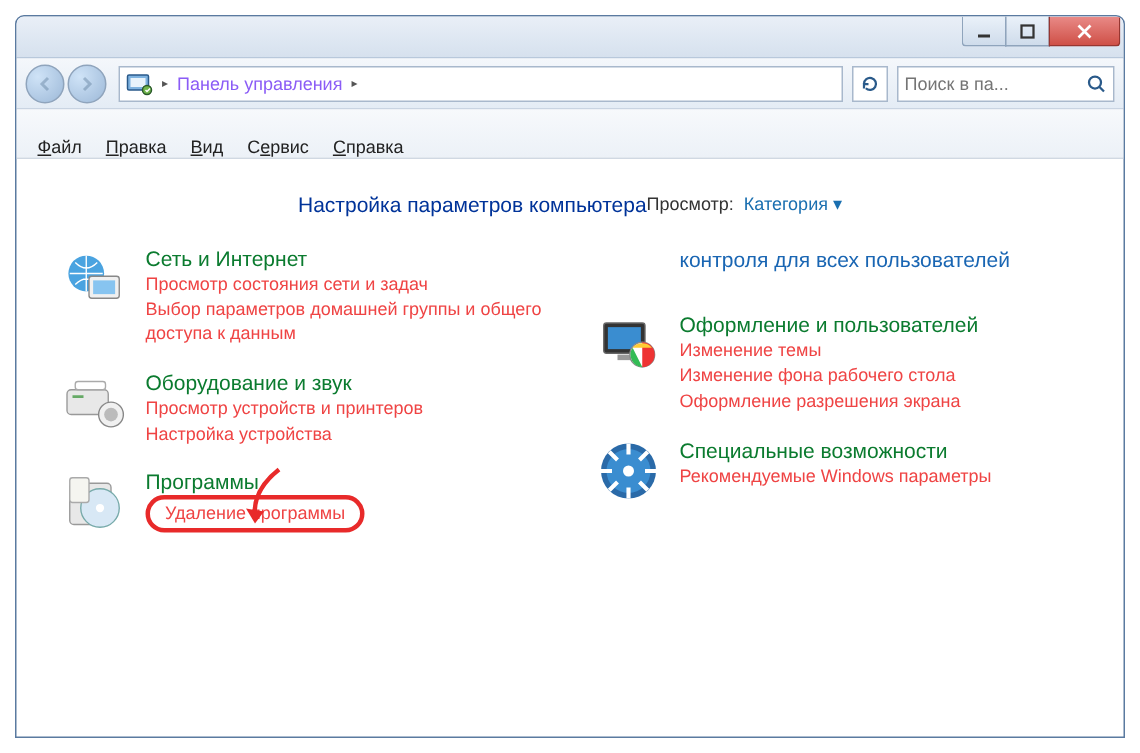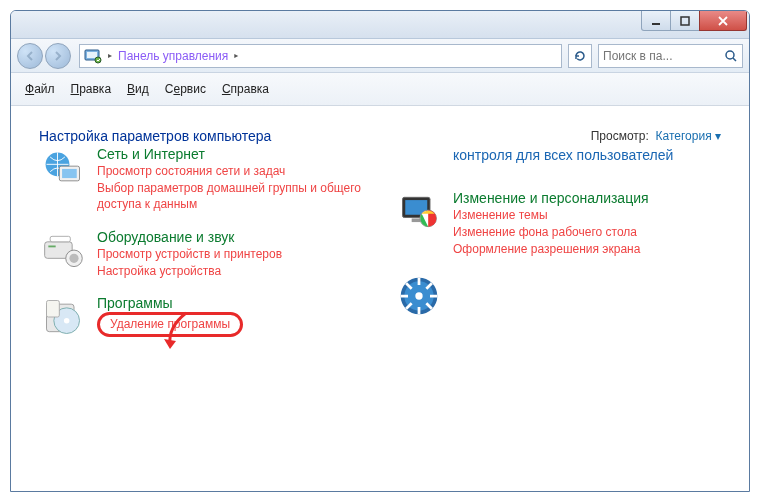--- a/index.html
+++ b/index.html
@@ -16,25 +16,25 @@
 .nav-arrows{display:flex}
 .nav-btn{width:26px;height:26px;border-radius:50%;background:radial-gradient(circle at 30% 30%,#cfe3f7,#9db9d8);border:1px solid #8fa4bc;display:flex;align-items:center;justify-content:center;margin-right:2px}
 .nav-btn svg{opacity:.35}
 .addr{flex:1;height:24px;background:#fff;border:1px solid #a8b8cc;display:flex;align-items:center;padding:0 4px;gap:6px}
 .addr .cp-icon{width:18px;height:16px}
 .addr .crumb{display:flex;align-items:center;gap:4px;color:#8b5cf6}
 .addr .tri{font-size:8px;color:#555}
 .refresh{width:24px;height:24px;border:1px solid #a8b8cc;background:#fff;display:flex;align-items:center;justify-content:center}
 .search{width:145px;height:24px;border:1px solid #a8b8cc;background:#fff;display:flex;align-items:center;justify-content:space-between;padding:0 4px}
 .search input{border:none;outline:none;width:100px;color:#888}
-.menubar{height:22px;background:linear-gradient(#f7f9fc,#ecf1f7);border-bottom:1px solid #d0d8e2;display:flex;align-items:center;padding:16px 8px;gap:4px}
+.menubar{height:22px;background:linear-gradient(#f7f9fc,#ecf1f7);border-bottom:1px solid #d0d8e2;display:flex;align-items:flex-start;padding:16px 8px;gap:4px}
 .menubar span{padding:2px 6px;color:#222}
 .menubar span u{text-decoration:underline}
 .content{padding:22px 28px 12px 28px;height:calc(100% - 84px);overflow:hidden}
-.head-row{display:flex;justify-content:space-between;align-items:center;}
+.head-row{display:flex;justify-content:center;align-items:center;margin-bottom:18px}
 .head-row h1{font-size:14px;font-weight:normal;color:#003399}
 .view{font-size:12px;color:#333}
 .view a{color:#1a6fb0;text-decoration:none;cursor:pointer}
 .cols{display:flex;gap:30px}
 .col{flex:1;display:flex;flex-direction:column;gap:14px}
 .cat{display:flex;gap:10px}
 .cat .ic{width:48px;height:48px;flex-shrink:0;display:flex;align-items:center;justify-content:center}
 .cat .txt{display:flex;flex-direction:column;gap:1px;padding-top:2px}
 .cat .title{color:#0b7b2f;font-size:14px;line-height:1.15}
 .cat .lnk{color:#ef4444;font-size:12px;cursor:pointer;line-height:1.35}
@@ -195,37 +195,41 @@
                   <rect x="6" y="8" width="30" height="22" rx="2" fill="#333" stroke="#666"></rect>
                   <rect x="9" y="11" width="24" height="16" fill="#3a8dd0"></rect>
                   <rect x="16" y="31" width="10" height="4" fill="#999"></rect>
                   <circle cx="34" cy="31" r="9" fill="#fff" stroke="#888"></circle>
                   <path d="M34 22a9 9 0 0 1 0 18" fill="#e33"></path>
                   <path d="M34 40a9 9 0 0 1-7-14" fill="#3b5"></path>
                   <path d="M27 26a9 9 0 0 1 14 0" fill="#fc3"></path>
                 </svg>
               </div>
           <div class="txt">
-            <div class="title">Изменение и персонализация</div>
+            <div class="title">Оформление и пользователей</div>
             <div class="lnk">Изменение темы</div>
             <div class="lnk">Изменение фона рабочего стола</div>
             <div class="lnk">Оформление разрешения экрана</div>
           </div>
         </div>
 
 
         <div class="cat">
           <div class="ic">
                 <svg class="ico" viewBox="0 0 48 48">
                   <circle cx="24" cy="24" r="20" fill="#2a6aa8"></circle>
                   <circle cx="24" cy="24" r="16" fill="#3a8dd0"></circle>
                   <circle cx="24" cy="24" r="4" fill="#fff"></circle>
                   <path d="M24 4v8M24 36v8M4 24h8M36 24h8M10 10l6 6M32 32l6 6M38 10l-6 6M16 32l-6 6" stroke="#fff" stroke-width="3"></path>
                 </svg>
               </div>
+          <div class="txt">
+            <div class="title">Специальные возможности</div>
+            <div class="lnk">Рекомендуемые Windows параметры</div>
+          </div>
         </div>
 
       </div>
     </div>
   </div>
 
   <svg class="arrow-anno" width="40" height="50" viewBox="0 0 40 50">
     <path d="M30 4 Q12 18 14 36" stroke="#e82a2a" stroke-width="3" fill="none"></path>
     <path d="M14 40 L8 30 L20 32 Z" fill="#e82a2a"></path>
   </svg>

